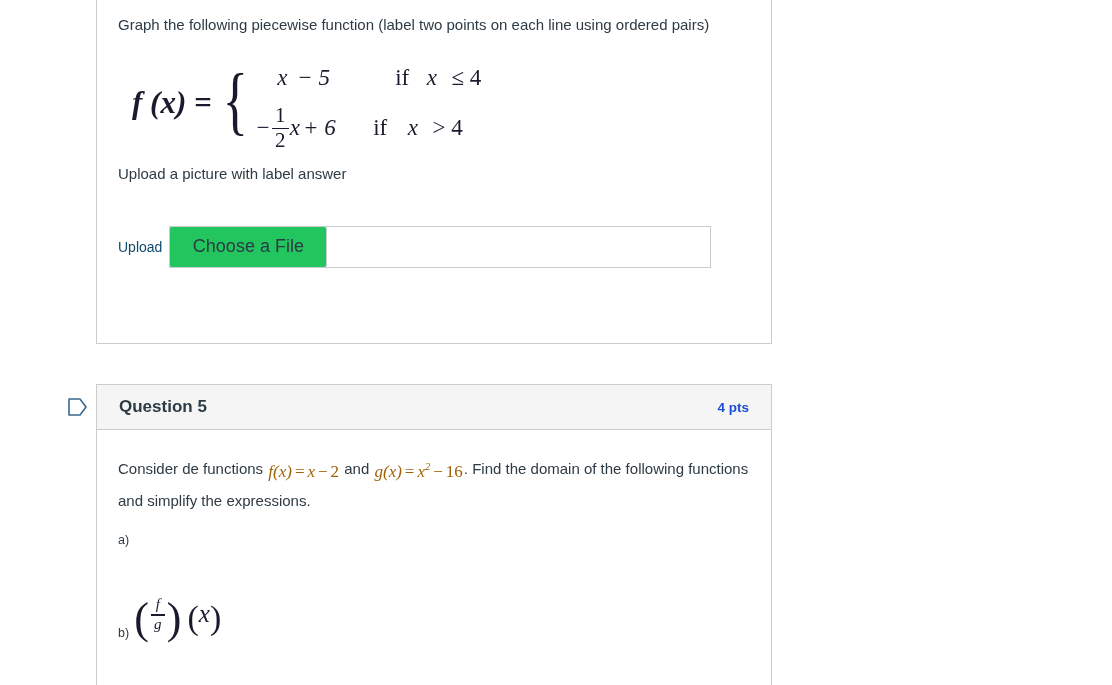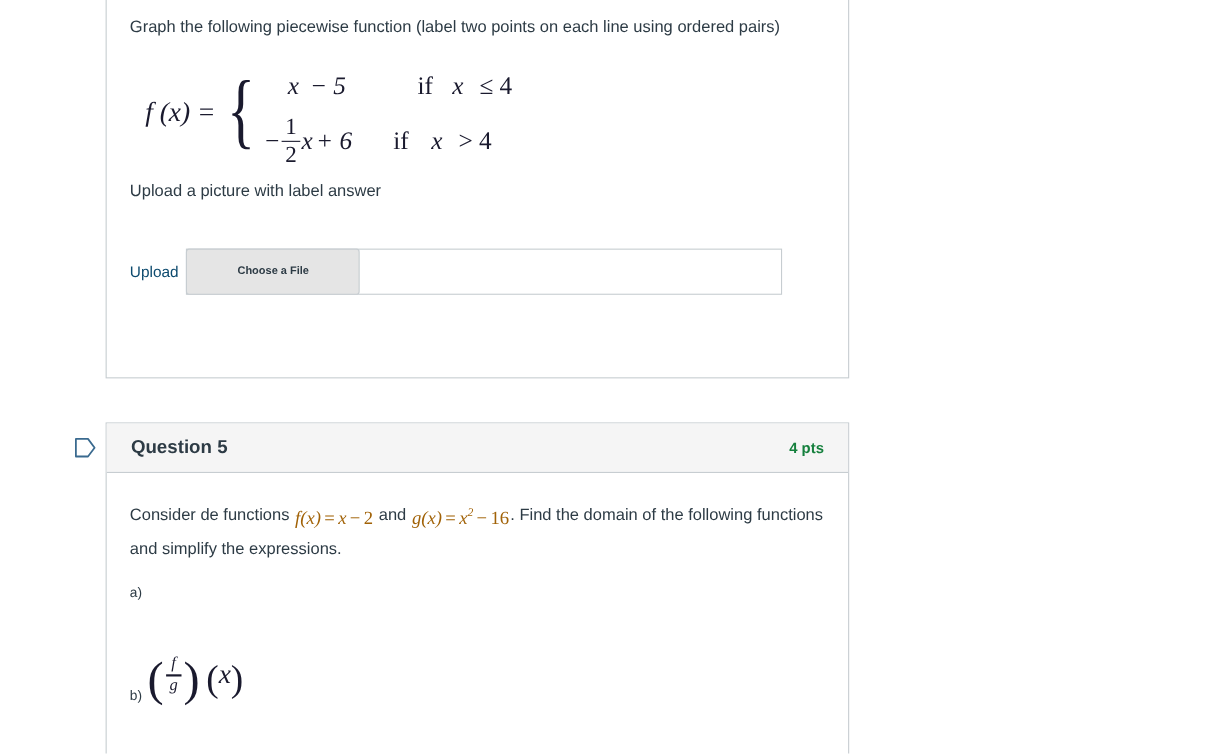--- a/index.html
+++ b/index.html
@@ -57,21 +57,21 @@
   }
   .question-name {
     font-size: 17px;
     font-weight: bold;
     color: #2d3b45;
     letter-spacing: 0px;
   }
   .question-points {
     font-size: 13.5px;
     font-weight: bold;
-    color: #15803d;
+    color: #1d4ed8;
     margin-left: 42px;
   }
 
   .question-body {
     padding: 22px 21px 0 21px;
   }
 
   .qtext {
     font-size: 15px;
     line-height: 1.5;
@@ -80,24 +80,25 @@
 
   
   .piecewise {
     margin: 16px 0 12px 14px;
     display: flex;
     align-items: center;
     font-family: "Liberation Serif", serif;
     color: #1a1a2e;
   }
   .pw-lhs {
-    font-size: 25px;
+    font-size: 31px;
     font-style: italic;
     padding-right: 4px;
     white-space: nowrap;
+    font-weight: bold;
   }
   .pw-brace {
     font-size: 76px;
     line-height: 0.72;
     font-family: "Liberation Serif", serif;
     color: #1a1a2e;
     transform: scaleX(0.7);
     margin-right: 2px;
     margin-left: 1px;
     position: relative;
@@ -167,32 +168,31 @@
     height: 42px;
     border: 1px solid #c7cdd1;
     background: #ffffff;
     display: flex;
     align-items: stretch;
     box-sizing: border-box;
   }
   .choose-file-btn {
     min-width: 120px;
     padding: 0 18px;
-    background: #e5e5e5;
+    background: #22c55e;
     border: 1px solid #c7cdd1;
     border-radius: 3px;
     margin: -1px 0 -1px -1px;
     display: flex;
     align-items: center;
     justify-content: center;
     font-family: "Liberation Sans", sans-serif;
-    font-size: 10px;
+    font-size: 18px;
     color: #2d3b45;
     cursor: pointer;
-    font-weight: bold;
   }
   .file-name-area {
     flex: 1;
   }
 
   
   .question-flag {
     position: absolute;
     left: 68px;
     top: 396px;

